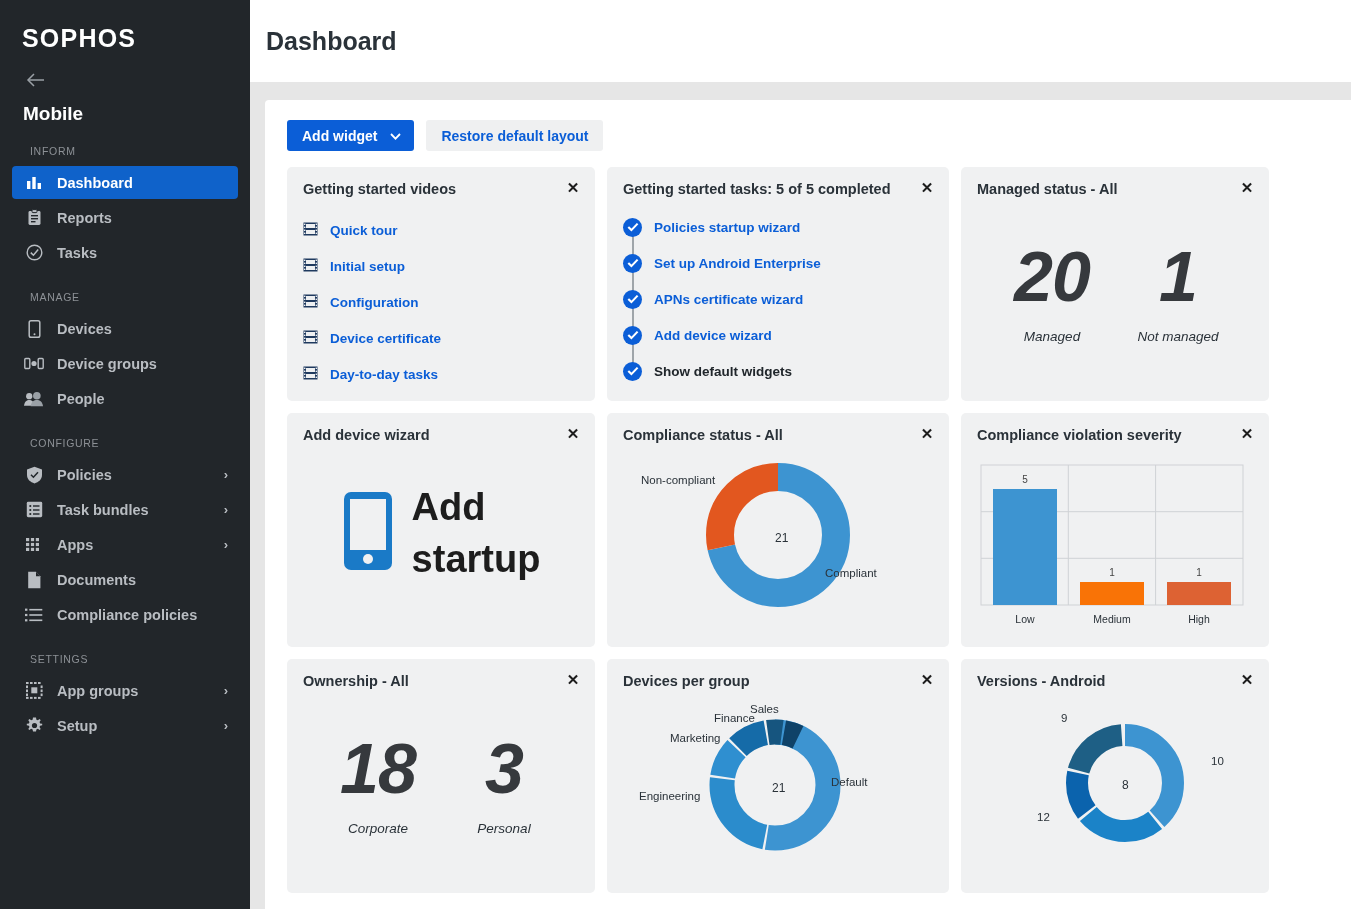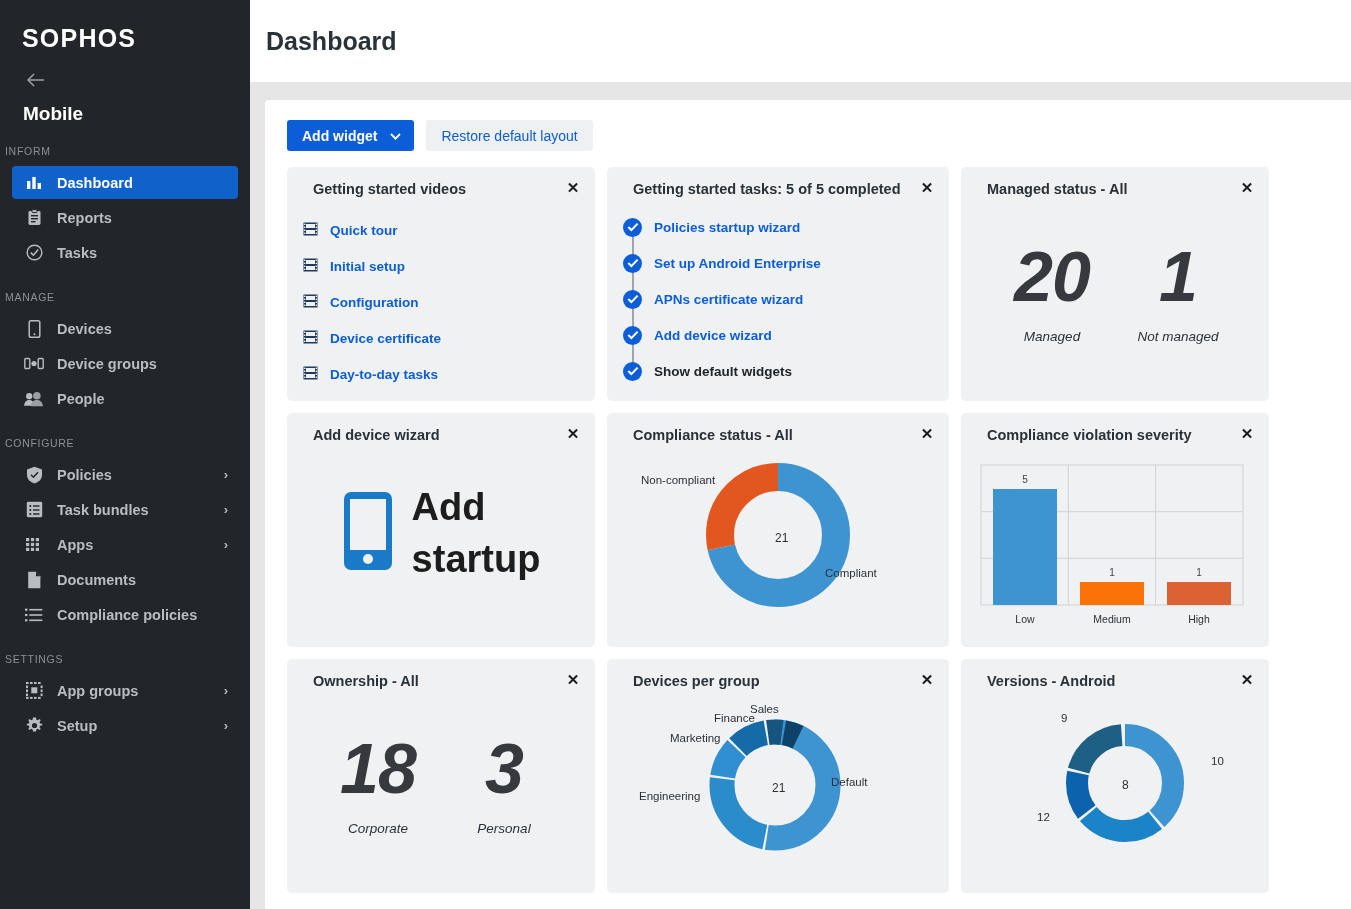--- a/index.html
+++ b/index.html
@@ -34,21 +34,21 @@
     line-height: 1;
     cursor: pointer;
   }
   .section-title-main {
     padding: 12px 0 0 23px;
     font-size: 19px;
     font-weight: bold;
     color: #ffffff;
   }
   .group-label {
-    padding: 20px 0 7px 5px;
+    padding: 20px 0 7px 30px;
     font-size: 10.5px;
     letter-spacing: 0.7px;
     color: #8d9196;
   }
   .nav-item {
     display: flex; align-items: center;
     height: 33px;
     margin: 2px 12px 2px 12px;
     padding: 0 10px 0 12px;
     border-radius: 4px;
@@ -103,21 +103,21 @@
     font-size: 14px; font-weight: bold;
     font-family: "Liberation Sans", sans-serif;
     display: inline-flex; align-items: center; gap: 13px;
     cursor: pointer;
   }
   .btn-primary .caret { font-size: 11px; }
   .btn-ghost {
     background: #eff0f1; color: #0b5ed7;
     border: none; border-radius: 3px;
     height: 31px; padding: 0 15px;
-    font-size: 14px; font-weight: normal;
+    font-size: 14px; font-weight: bold;
     font-family: "Liberation Sans", sans-serif;
     cursor: pointer;
   }
 
   .grid {
     display: grid;
     grid-template-columns: 308px 342px 308px;
     column-gap: 12px;
     row-gap: 12px;
   }
@@ -125,21 +125,20 @@
     background: #f0f1f2;
     border-radius: 5px;
     height: 234px;
     position: relative;
     padding: 14px 16px 0 16px;
     overflow: hidden;
   }
   .w-title {
     font-size: 14.5px; font-weight: bold; color: #2a3239;
     padding-right: 26px;
-    margin-left: 10px;
   }
   .w-close {
     position: absolute; top: 13px; right: 14px;
     width: 16px; height: 16px;
     cursor: pointer;
     color: #1d1d1d;
     font-size: 15px; font-weight: bold; line-height: 15px;
     text-align: center;
   }
 

